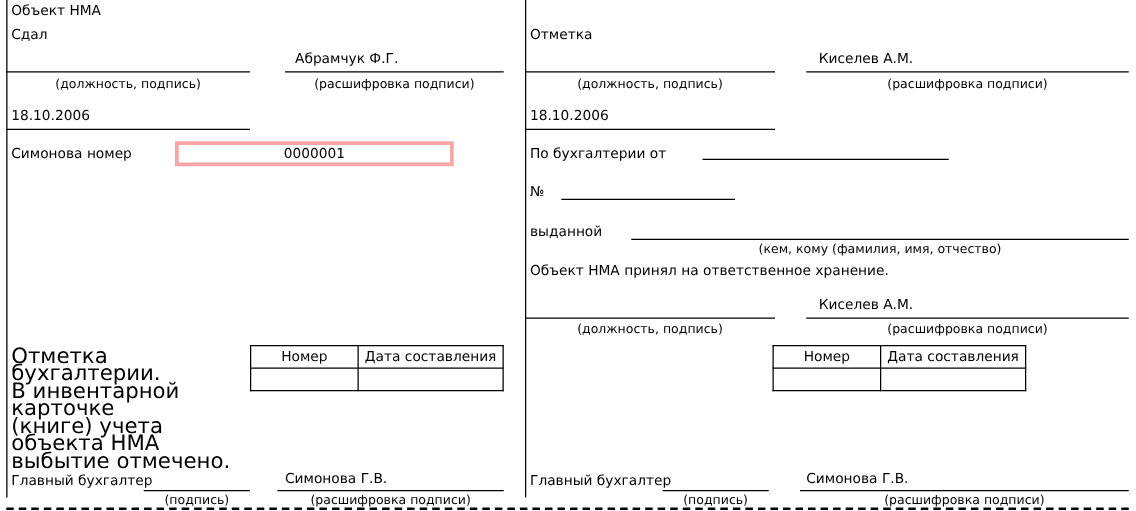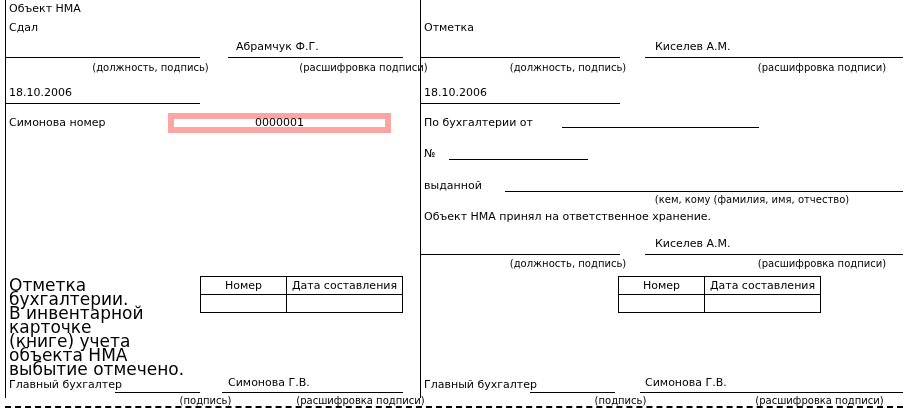--- a/index.html
+++ b/index.html
@@ -6,29 +6,29 @@
   body{
     width:909px;height:409px;
     font-family:"DejaVu Sans","Liberation Sans",sans-serif;
     color:#000000;
     overflow:hidden;
   }
   .sheet{position:relative;width:909px;height:409px;background:#fff;}
 
   
   .t{position:absolute;white-space:nowrap;font-size:11px;line-height:12px;}
-  .t.sm{font-size:10px;padding-left:48px;}
+  .t.sm{font-size:10px;}
   .hr{position:absolute;height:0;border-top:1px solid #000;}
   .vr{position:absolute;width:0;border-left:1px solid #000;}
   .dash{position:absolute;height:0;border-top:2px dashed #000;}
 
   
-  .numbox{position:absolute;border:6px solid #fca5a5;box-sizing:border-box;
+  .numbox{position:absolute;border:3px solid #fca5a5;box-sizing:border-box;
           display:flex;align-items:center;justify-content:center;
-          font-size:11px;line-height:12px;margin-left:28px;}
+          font-size:11px;line-height:12px;}
 
   
   .minitable{position:absolute;border-collapse:collapse;}
   .minitable td,.minitable th{border:1px solid #000;font-weight:normal;
       font-size:11px;line-height:12px;text-align:center;padding:0;height:17px;}
   .minitable .c1{width:85px;}
   .minitable .c2{width:115px;text-align:center;}
 
   .blk{position:absolute;font-size:17px;line-height:14px;white-space:pre-line;}
   .ctr{text-align:center;}

